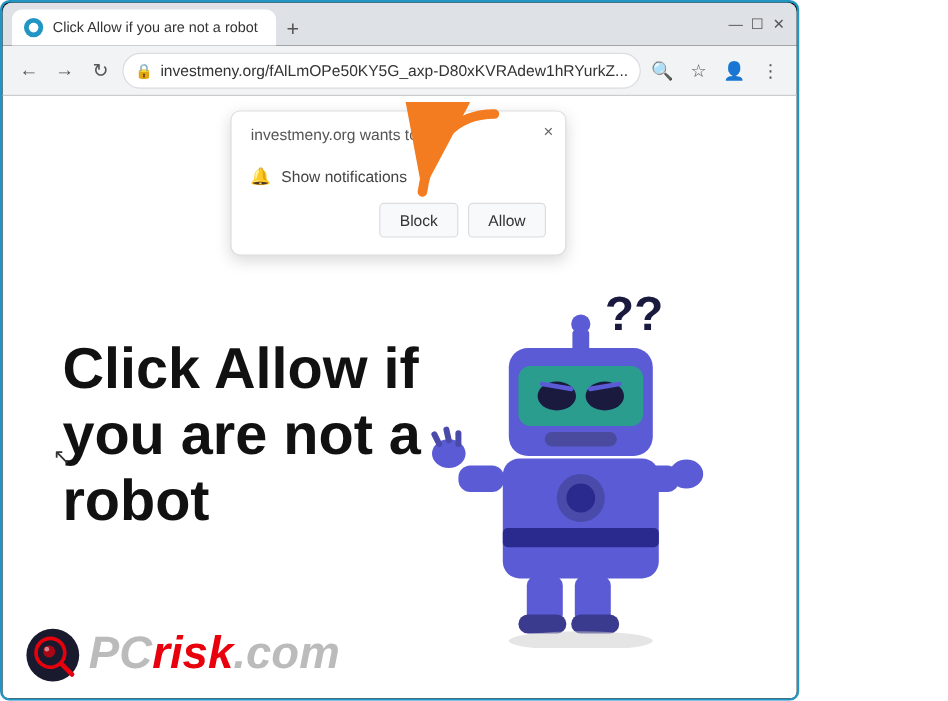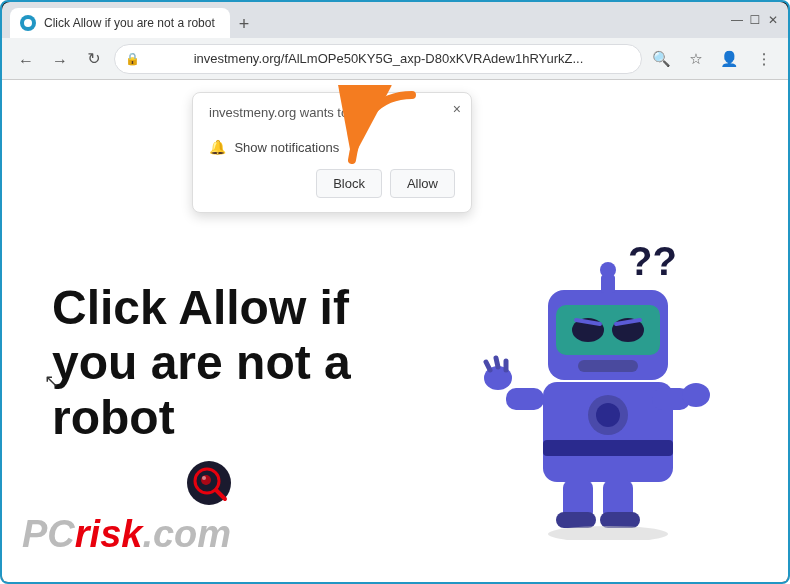--- a/index.html
+++ b/index.html
@@ -6,21 +6,21 @@
     body {
       width: 790px;
       height: 584px;
       font-family: 'Segoe UI', Arial, sans-serif;
       overflow: hidden;
       background: #fff;
     }
 
     
     .browser-window {
-      width: 790px;
+      width: 666px;
       height: 584px;
       border: 2px solid #2196c4;
       border-radius: 8px;
       display: flex;
       flex-direction: column;
       overflow: hidden;
       background: #000000;
     }
 
     
@@ -284,26 +284,25 @@
       position: absolute;
       right: 60px;
       top: 140px;
       width: 260px;
       height: 320px;
     }
 
     
     .watermark {
       position: absolute;
-      bottom: 26px;
+      bottom: 14px;
       left: 20px;
       display: flex;
-      align-items: flex-end;
+      align-items: flex-start;
       gap: 8px;
-      flex-direction: column;
     }
 
     .pcrisk-magnifier {
       width: 44px;
       height: 44px;
       background: #1a1a2e;
       border-radius: 50%;
       display: flex;
       align-items: center;
       justify-content: center;

